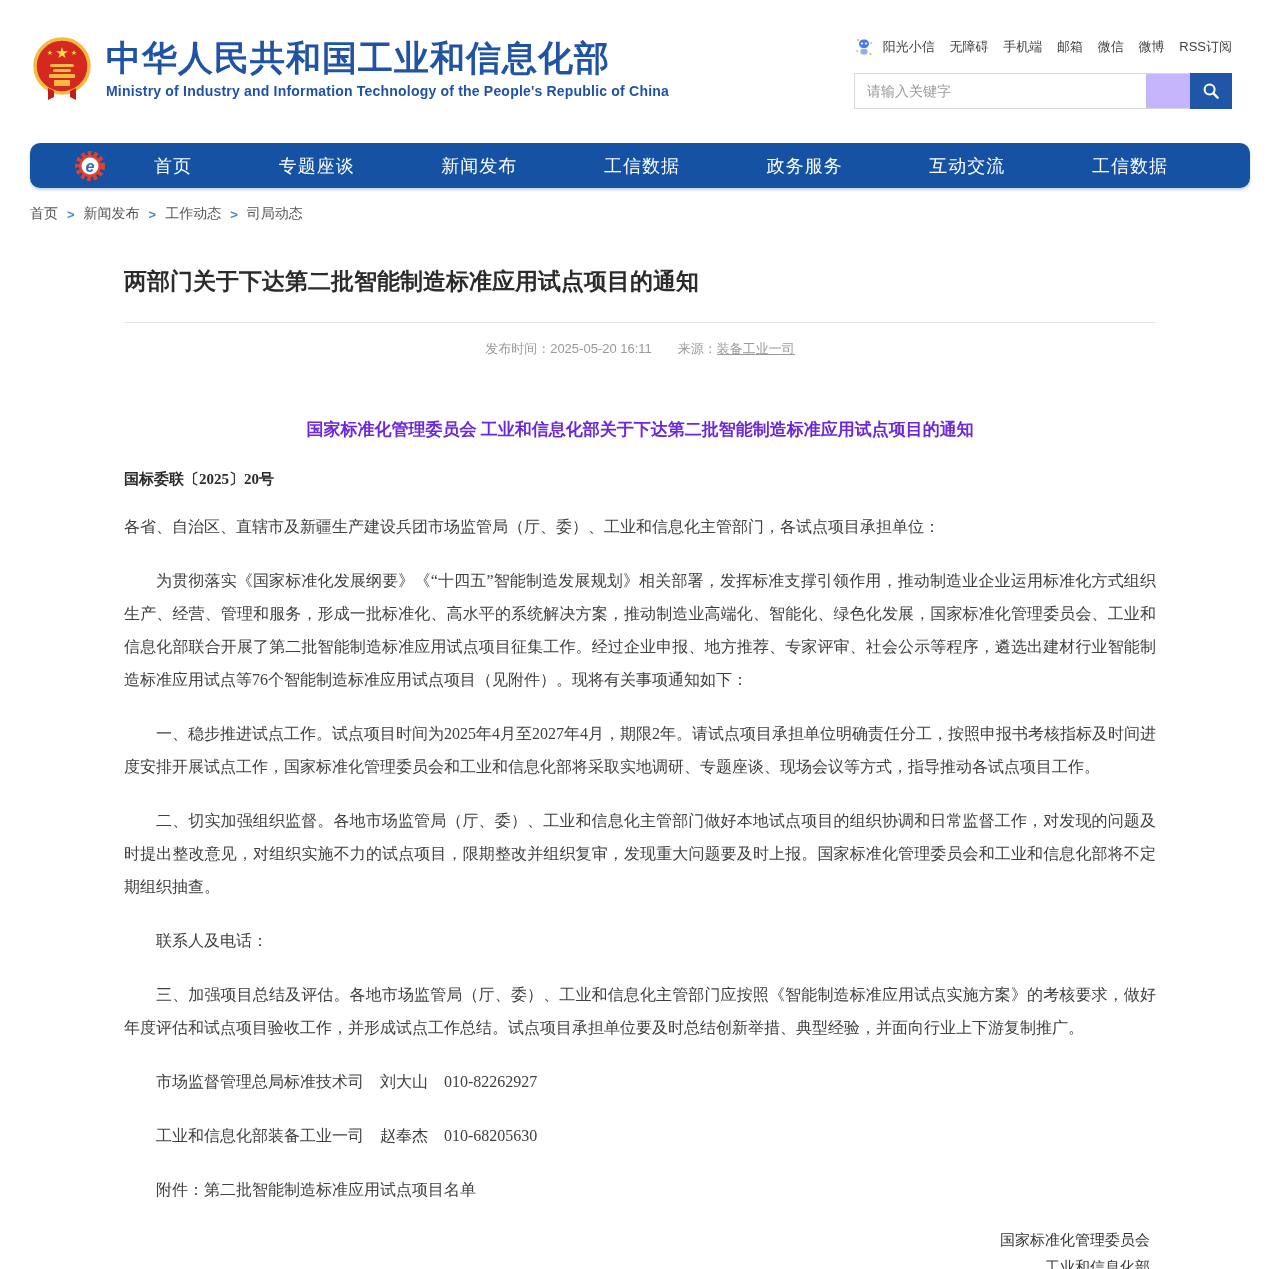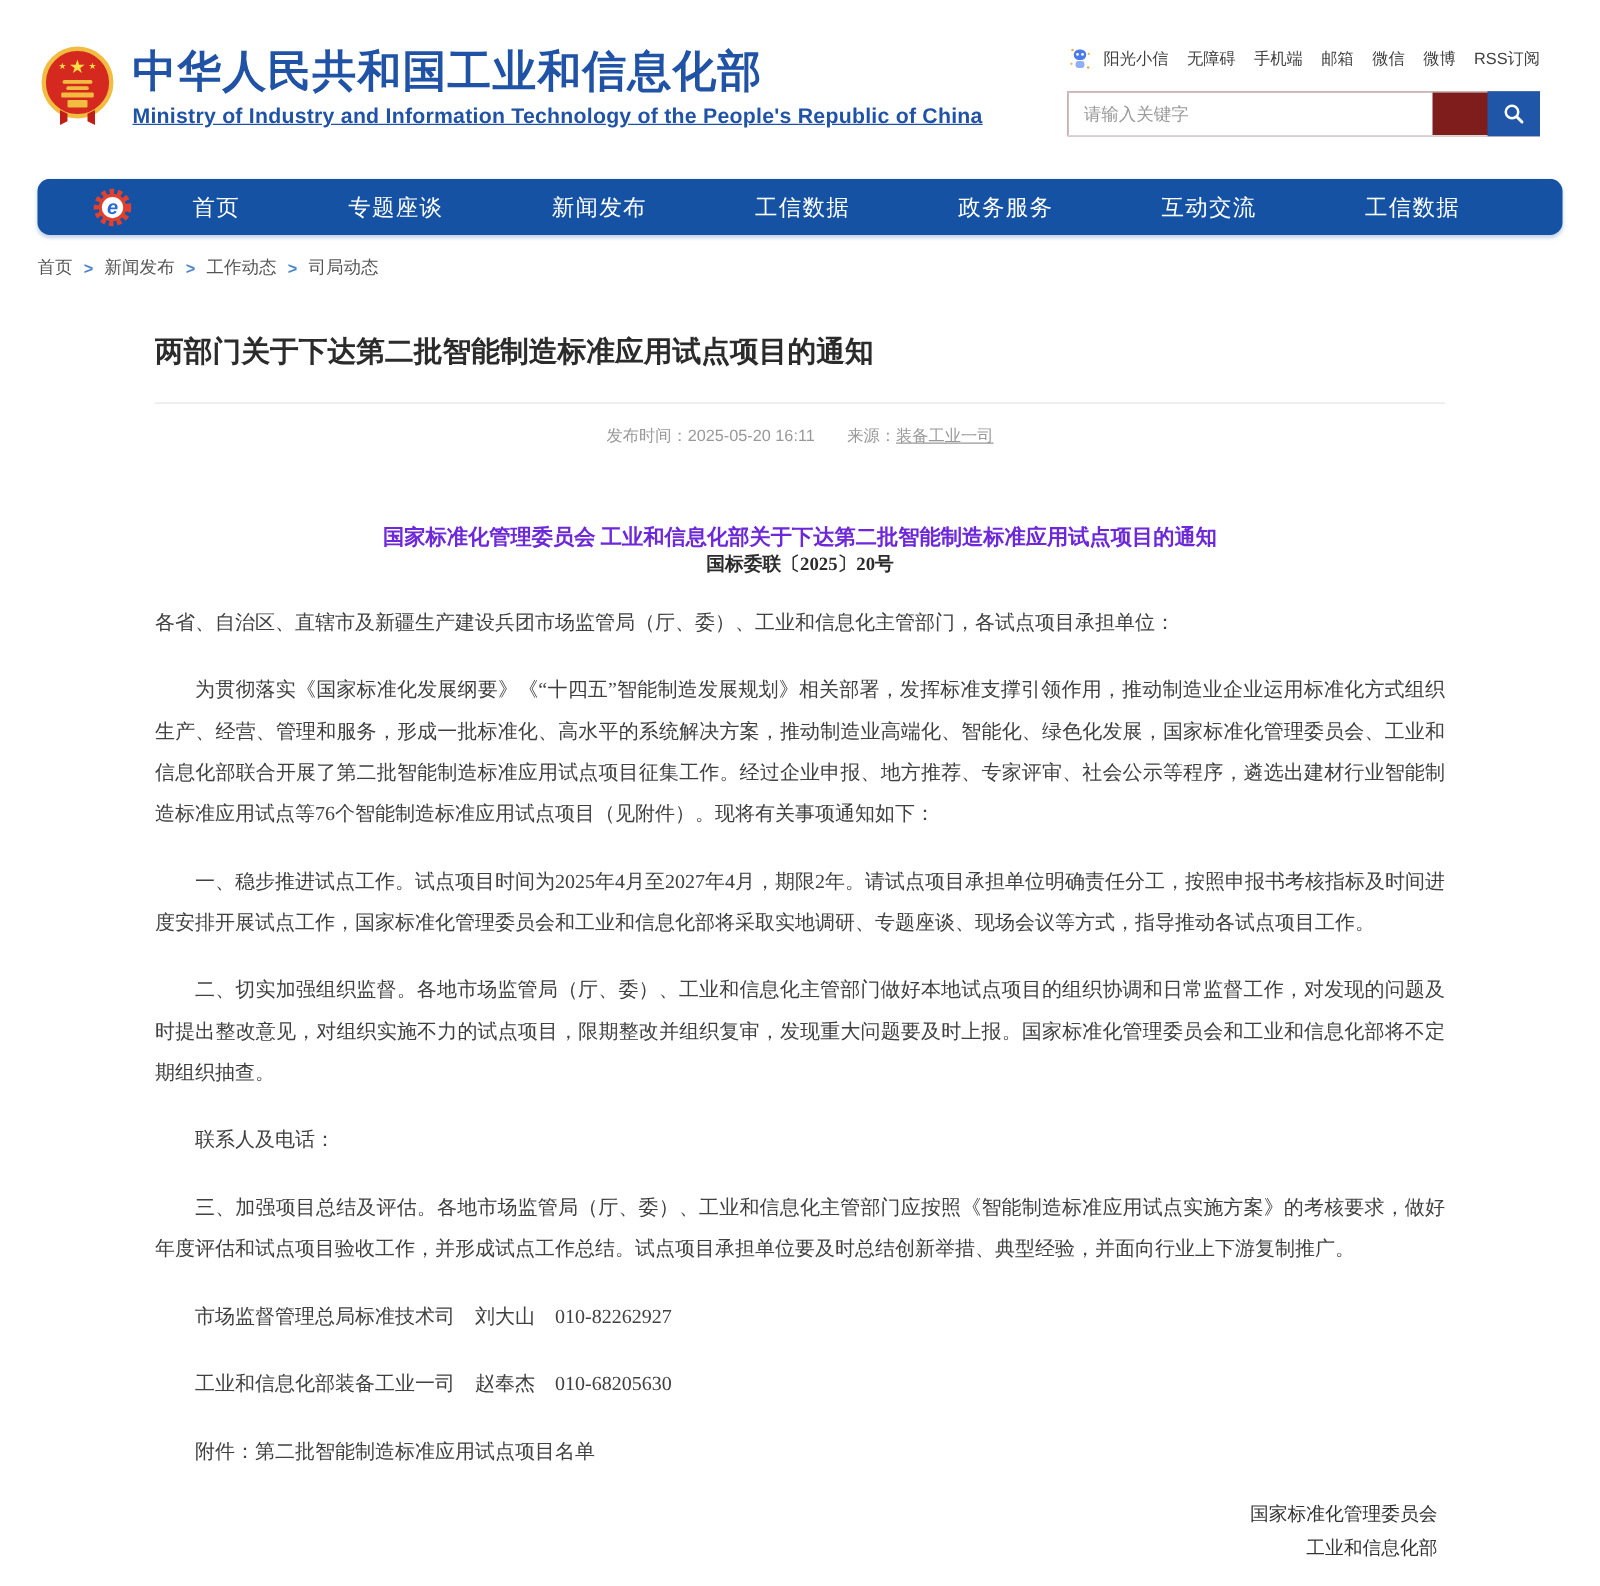--- a/index.html
+++ b/index.html
@@ -13,26 +13,26 @@
   body{
     width:1280px;height:1269px;overflow:hidden;position:relative;
     font-family:"Liberation Sans","DejaVu Sans",sans-serif;color:var(--text-dark);
   }
   
   .header{position:relative;height:143px;background:#fff;}
   .brand{position:absolute;left:30px;top:36px;display:flex;align-items:flex-start;cursor:pointer;}
   .emblem{width:64px;height:68px;flex:0 0 auto;}
   .brand-text{margin-left:12px;padding-top:2px;}
   .site-title{font-size:35px;font-weight:bold;color:var(--brand-blue);letter-spacing:1px;line-height:1.15;}
-  .site-sub{font-size:17px;font-weight:bold;color:var(--brand-blue);margin-top:5px;letter-spacing:.2px;text-decoration:underline;}
+  .site-sub{font-size:14px;font-weight:bold;color:var(--brand-blue);margin-top:5px;letter-spacing:.2px;}
   .top-right{position:absolute;right:48px;top:36px;width:378px;}
   .top-links{display:flex;align-items:center;justify-content:space-between;font-size:13px;color:var(--link-gray);white-space:nowrap;}
   .top-links .mascot{display:inline-flex;width:20px;height:22px;margin-right:-6px;cursor:pointer;}
   .top-link{color:var(--link-gray);text-decoration:none;cursor:pointer;}
-  .search-bar{margin-top:15px;display:flex;height:36px;border:1px solid #d8d8d8;background:#7f1d1d;gap:44px;}
+  .search-bar{margin-top:15px;display:flex;height:36px;border:1px solid #d8d8d8;background:#c4b5fd;gap:44px;}
   .search-input{flex:1;border:none;outline:none;padding:0 12px;font-size:14px;color:#333;font-family:inherit;}
   .search-input::placeholder{color:#9a9a9a;}
   .search-btn{width:42px;height:36px;margin:-1px -1px -1px 0;border:none;background:var(--search-button-blue);display:flex;align-items:center;justify-content:center;cursor:pointer;}
   
   .nav{margin:0 30px;height:45px;background:var(--nav-blue);border-radius:10px;display:flex;align-items:center;box-shadow:0 2px 3px rgba(21,82,163,.25);}
   .nav-logo{margin-left:44px;width:32px;height:32px;display:inline-flex;cursor:pointer;}
   .nav-items{flex:1;display:flex;justify-content:space-between;padding:0 82px 0 48px;}
   .nav-item{color:#fff;font-size:18px;letter-spacing:1px;cursor:pointer;}
   
   .breadcrumb{margin:17px 30px 0;font-size:14px;color:#555;display:flex;align-items:center;gap:9px;}
@@ -40,21 +40,21 @@
   .bc-sep{color:var(--breadcrumb-sep-blue);font-size:13px;font-weight:bold;}
   
   .article{width:1032px;margin:0 auto;}
   .article-title{margin-top:42px;text-align:left;font-size:23px;font-weight:bold;color:#2b2b2b;line-height:32px;}
   .title-divider{margin-top:25px;border-top:1px solid var(--divider);}
   .article-meta{margin-top:17px;text-align:center;font-size:13px;color:var(--meta-gray);}
   .article-meta .gap{display:inline-block;width:26px;}
   .source-link{color:var(--meta-gray);text-decoration:underline;cursor:pointer;}
   .doc-serif{font-family:"Liberation Serif","DejaVu Serif",serif;}
   .doc-title{margin-top:60px;text-align:center;font-size:17px;font-weight:bold;color:#6d28d9;line-height:24px;}
-  .doc-number{text-align:center;font-size:15px;font-weight:bold;color:#2b2b2b;}
+  .doc-number{margin-top:28px;text-align:left;font-size:15px;font-weight:bold;color:#2b2b2b;}
   .body{margin-top:20px;font-size:16px;color:#404040;}
   .para{line-height:33px;margin:21px 0;text-align:justify;}
   .para.indent{text-indent:32px;}
   .signature{margin-top:12px;text-align:right;font-size:15px;color:#333;line-height:27px;padding-right:6px;}
 </style>
 </head>
 <body>
 
 <header class="header">
   <div class="brand">

